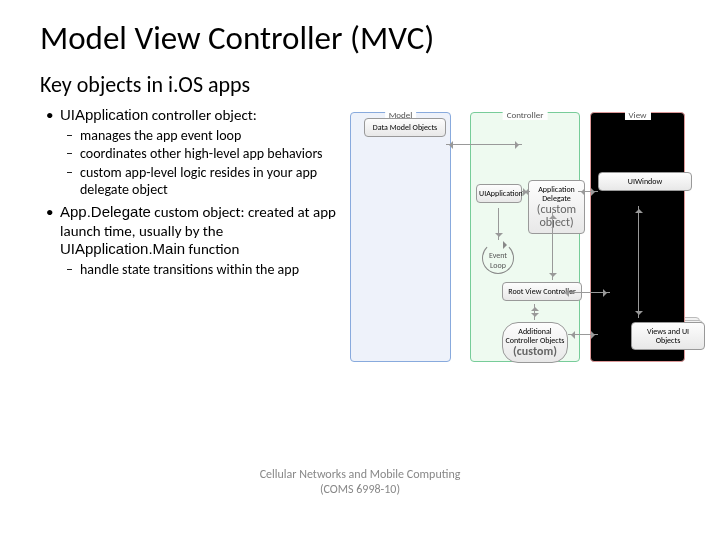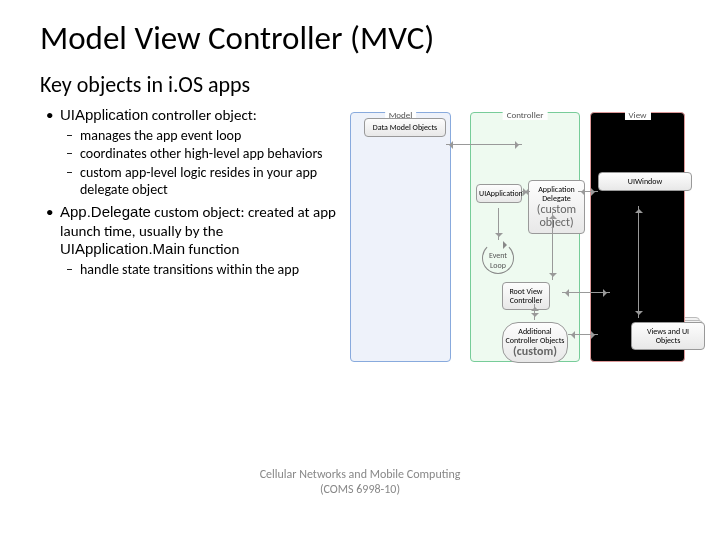--- a/index.html
+++ b/index.html
@@ -205,21 +205,21 @@
 
         <div class="node" style="left:126px; top:72px; width:46px;">UIApplication</div>
         <div class="node" style="left:178px; top:68px; width:57px;">
           <div>Application Delegate</div>
           <div style="font-size:12px;color:#666;">(custom object)</div>
         </div>
 
         <div class="loop" style="left:132px; top:130px;"></div>
         <div class="loop-label" style="left:131px; top:138px;">Event Loop</div>
 
-        <div class="node" style="left:152px; top:170px; width:48px;">Root View Controller</div>
+        <div class="node" style="left:152px; top:170px; width:80px;">Root View Controller</div>
 
         <div class="node stack" style="left:152px; top:210px; width:66px;border-radius:16px;">
           <div>Additional Controller Objects</div>
           <div style="font-size:12px;color:#666;font-weight:bold;">(custom)</div>
         </div>
 
         <div class="node" style="left:248px; top:60px; width:94px;">UIWindow</div>
         <div class="node stack" style="left:252px; top:210px; width:74px;margin-left:29px;">Views and UI Objects</div>
 
         <div class="arrow bi" style="left:172px; top:79px; width:8px;"></div>

